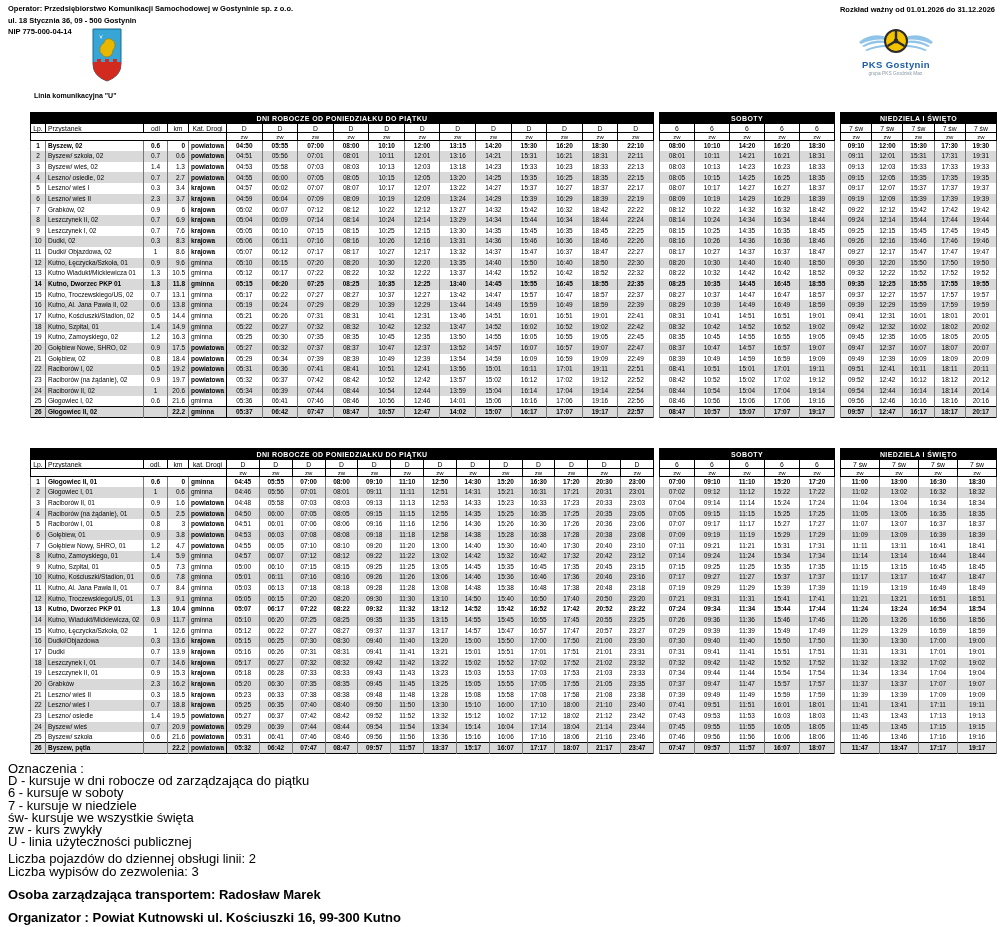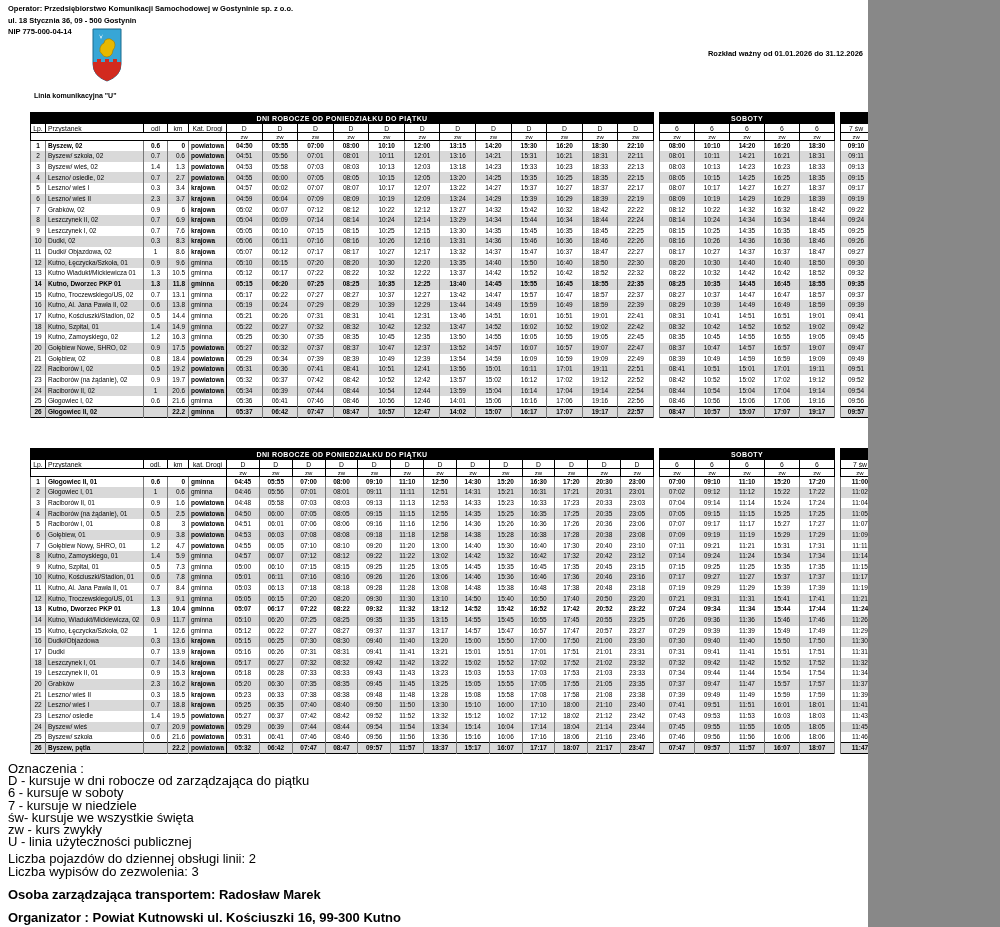--- a/index.html
+++ b/index.html
@@ -2,25 +2,25 @@
 <html style="--band: #000000; --band-text: #ffffff; --alt: #d9d9d9; --logo-blue: #1d5ca6; --wing-blue: #8fc3e8; --wheel-yellow: #f2c400;"><head>
 <meta charset="utf-8">
 <style>
   :root{
     --band:#000000; --band-text:#ffffff; --alt:#d9d9d9;
     --logo-blue:#1d5ca6; --wing-blue:#8fc3e8; --wheel-yellow:#f2c400;
     --crest-blue:#37a6d6; --crest-red:#d22a1e; --crest-gold:#e8b800;
   }
   *{margin:0;padding:0;box-sizing:border-box;}
   body{background:#888;}
-  #page{position:relative;width:868px;height:927px;background:#fff;
+  #page{position:relative;width:1000px;height:927px;background:#fff;
         font-family:"Liberation Sans",sans-serif;color:#000;overflow:hidden;}
 
   .op-block{position:absolute;left:8px;top:3px;font-size:7.5px;font-weight:bold;line-height:11.5px;}
-  .validity{position:absolute;right:5px;top:5px;font-size:7.5px;font-weight:bold;margin-top:44px;}
+  .validity{position:absolute;right:5px;top:5px;font-size:7.5px;font-weight:bold;}
   .title{position:absolute;left:270px;top:42px;font-size:14.5px;font-weight:bold;white-space:nowrap;}
   .title .route{margin-left:44px;}
   .line-note{position:absolute;left:34px;top:92px;font-size:7px;font-weight:bold;}
   .crest{position:absolute;left:92px;top:28px;width:30px;height:54px;}
   .logo{position:absolute;left:838px;top:28px;width:116px;text-align:center;}
   .logo .lg-title{font-size:9.5px;font-weight:bold;color:var(--logo-blue);letter-spacing:.4px;margin-top:1px;}
   .logo .lg-sub{font-size:4.8px;color:#8a9aa8;margin-top:1px;}
 
   .group{position:absolute;left:30px;display:flex;align-items:flex-start;}
   #group1{top:112px;} #group2{top:448px;}
@@ -70,20 +70,35 @@
   <div class="validity">Rozkład ważny od 01.01.2026 do 31.12.2026</div>
 
   <svg class="crest" viewBox="0 0 30 54">
     <path d="M1 1 H29 V36 Q29 48 15 53 Q1 48 1 36 Z" fill="#37a6d6" stroke="#1a6a8c" stroke-width="1"></path>
     <path d="M1 34 L5 34 5 31 9 31 9 34 13 34 13 31 17 31 17 34 21 34 21 31 25 31 25 34 29 34 29 36 Q29 48 15 53 Q1 48 1 36 Z" fill="#d22a1e"></path>
     <path d="M10 26 q-3-2 -2-6 q1-4 4-5 q0-3 3-4 q3-1 5 1 q3 1 3 5 q0 3-2 5 l-1 4 q-2 3-5 3 q-4 0-5-3 Z" fill="#e8b800" stroke="#9a7700" stroke-width="0.6"></path>
     <path d="M7 6 l2 3 l2-3 l-2 5 Z" fill="#ffffff"></path>
   </svg>
 
 
+  <div class="logo">
+    <svg width="78" height="26" viewBox="0 0 78 26">
+      <path d="M2 14 Q14 4 30 9 L31 12 Q16 10 4 16 Z" fill="#8fc3e8"></path>
+      <path d="M5 18 Q16 11 30 13 L30 15 Q17 14 7 19 Z" fill="#8fc3e8"></path>
+      <path d="M8 22 Q18 17 30 17 L30 19 Q19 19 10 23 Z" fill="#8fc3e8"></path>
+      <path d="M76 14 Q64 4 48 9 L47 12 Q62 10 74 16 Z" fill="#8fc3e8"></path>
+      <path d="M73 18 Q62 11 48 13 L48 15 Q61 14 71 19 Z" fill="#8fc3e8"></path>
+      <path d="M70 22 Q60 17 48 17 L48 19 Q59 19 68 23 Z" fill="#8fc3e8"></path>
+      <circle cx="39" cy="13" r="11" fill="#f2c400" stroke="#2b2b2b" stroke-width="2"></circle>
+      <path d="M39 13 L39 3 M39 13 L30.5 18 M39 13 L47.5 18" stroke="#2b2b2b" stroke-width="2.4" fill="none"></path>
+      <circle cx="39" cy="13" r="2.4" fill="#2b2b2b"></circle>
+    </svg>
+    <div class="lg-title">PKS Gostynin</div>
+    <div class="lg-sub">grupa PKS Grodzisk Maz.</div>
+  </div>
 
   <div class="line-note">Linia komunikacyjna "U"</div>
 
   <div id="group1" class="group">
       <table class="tt s0">
         <colgroup>
           <col class="c-lp">
           <col class="c-name">
           <col class="c-odl">
           <col class="c-km">

